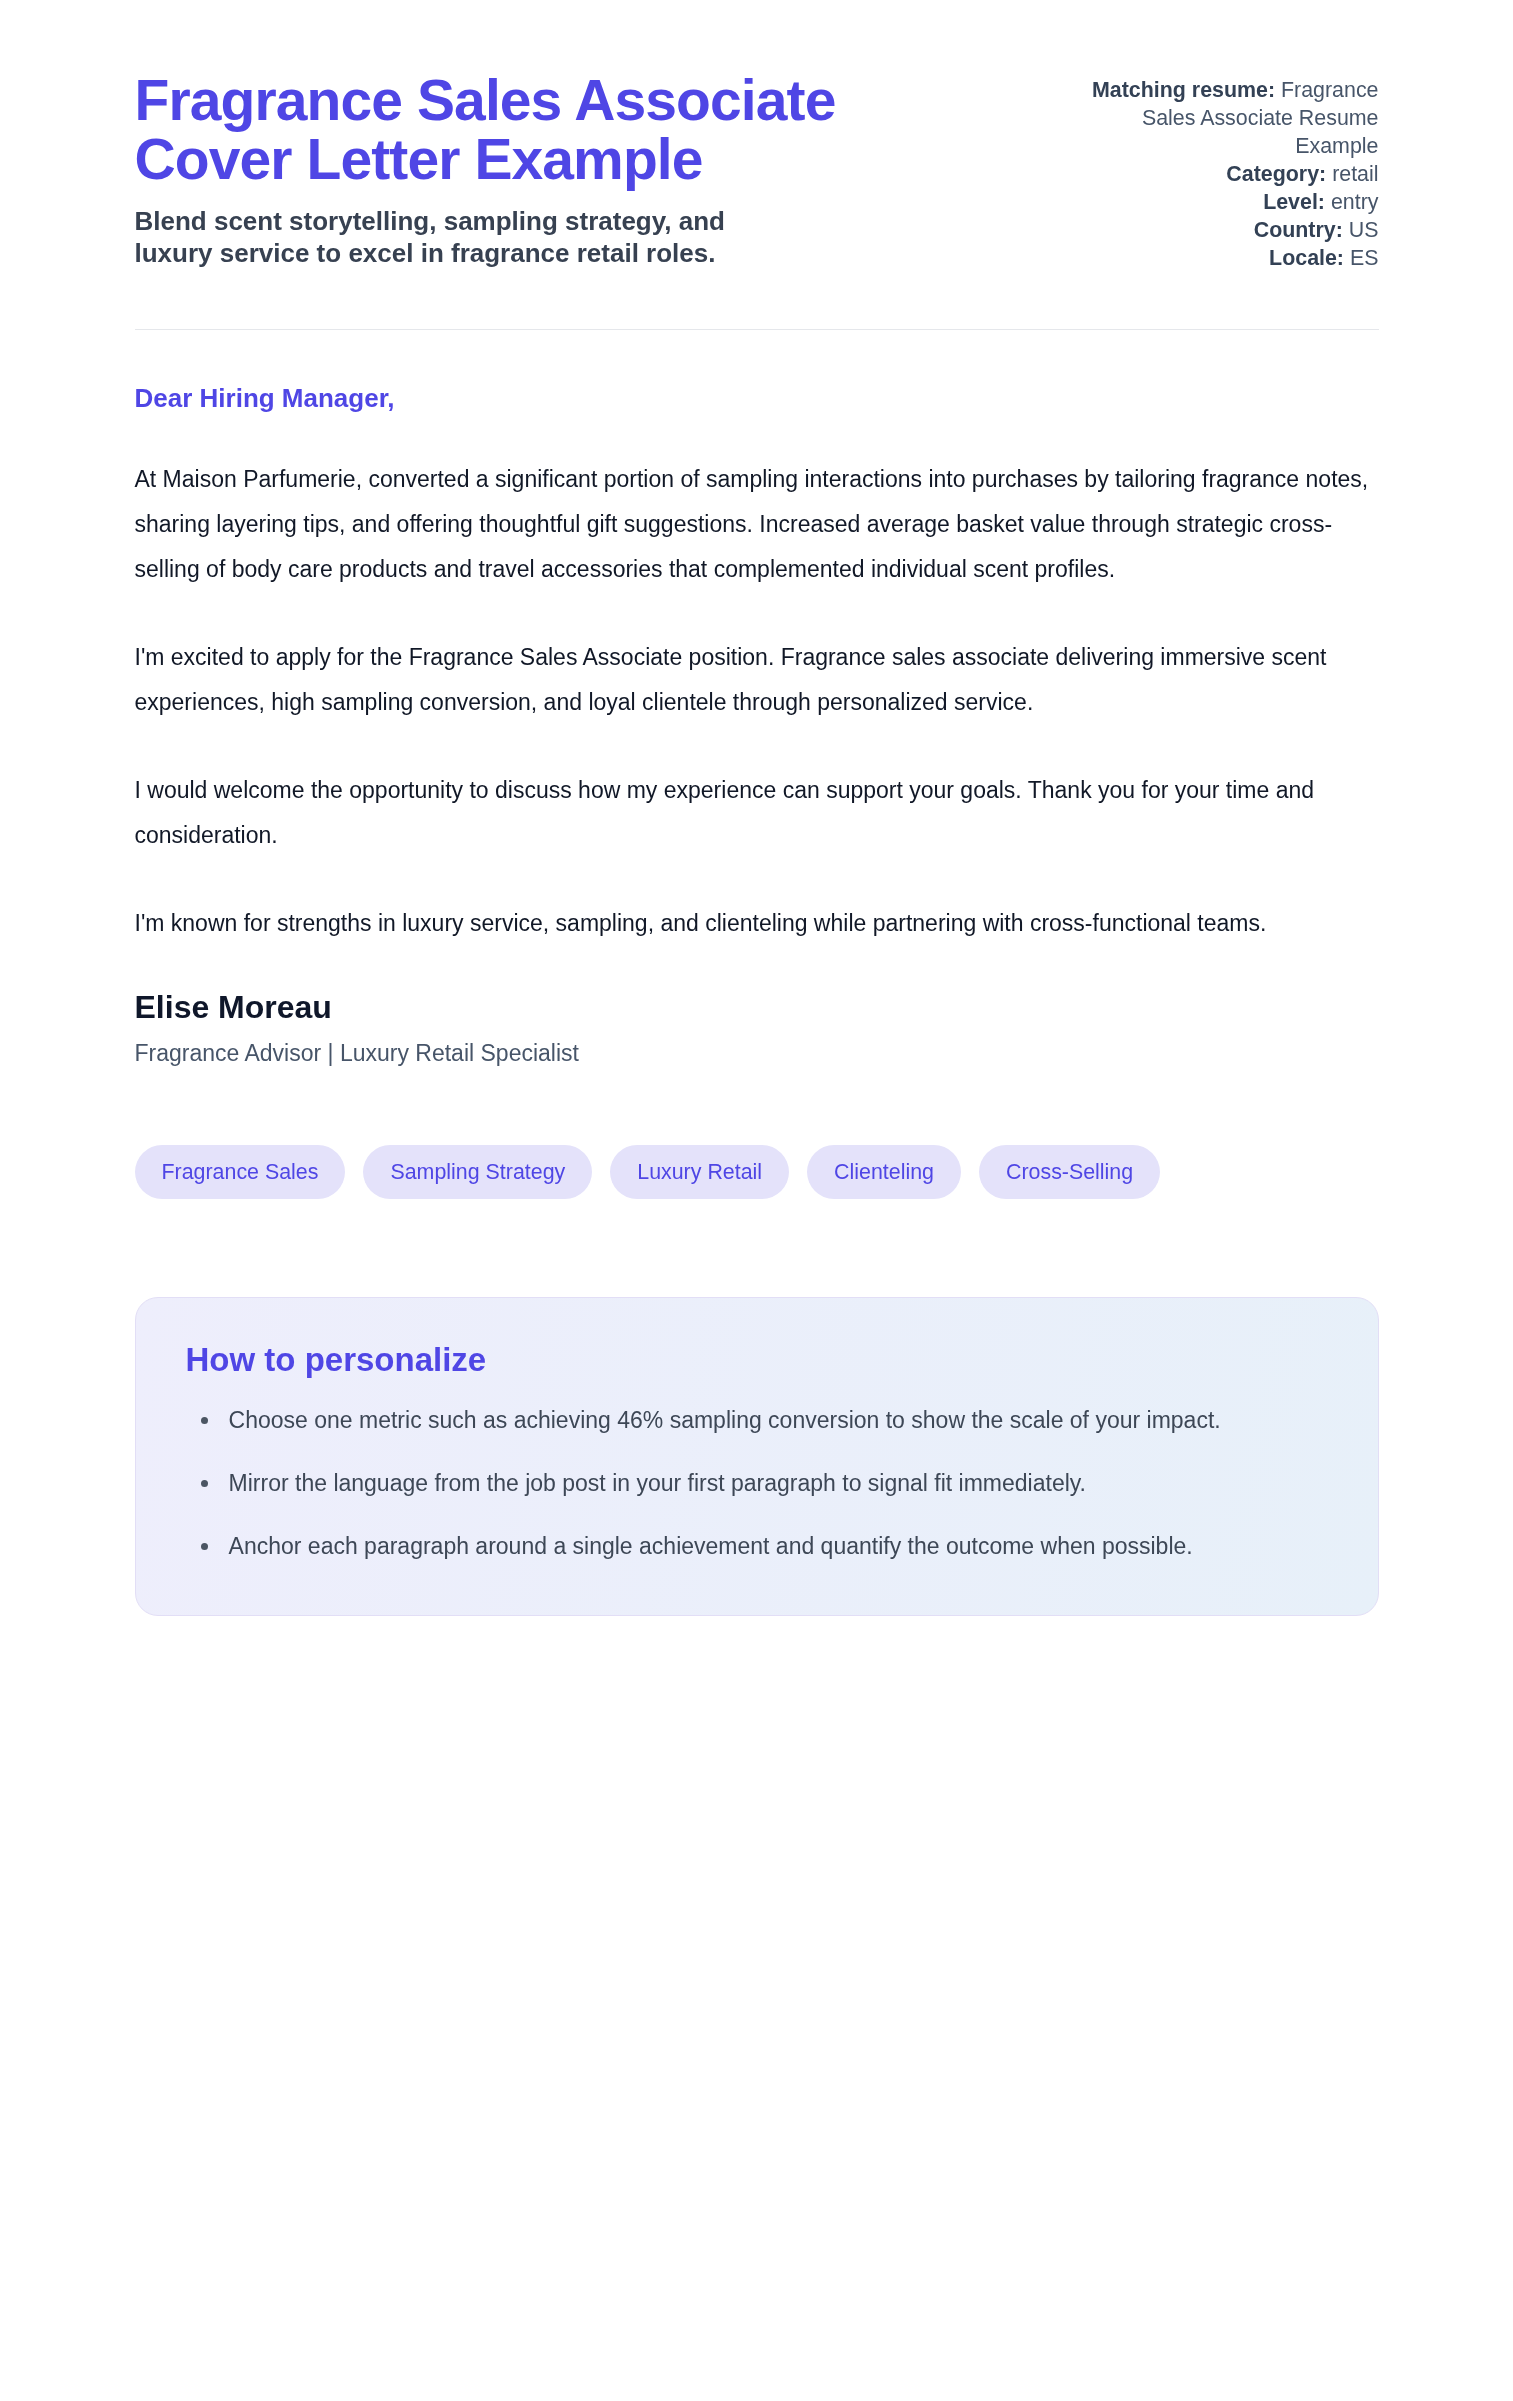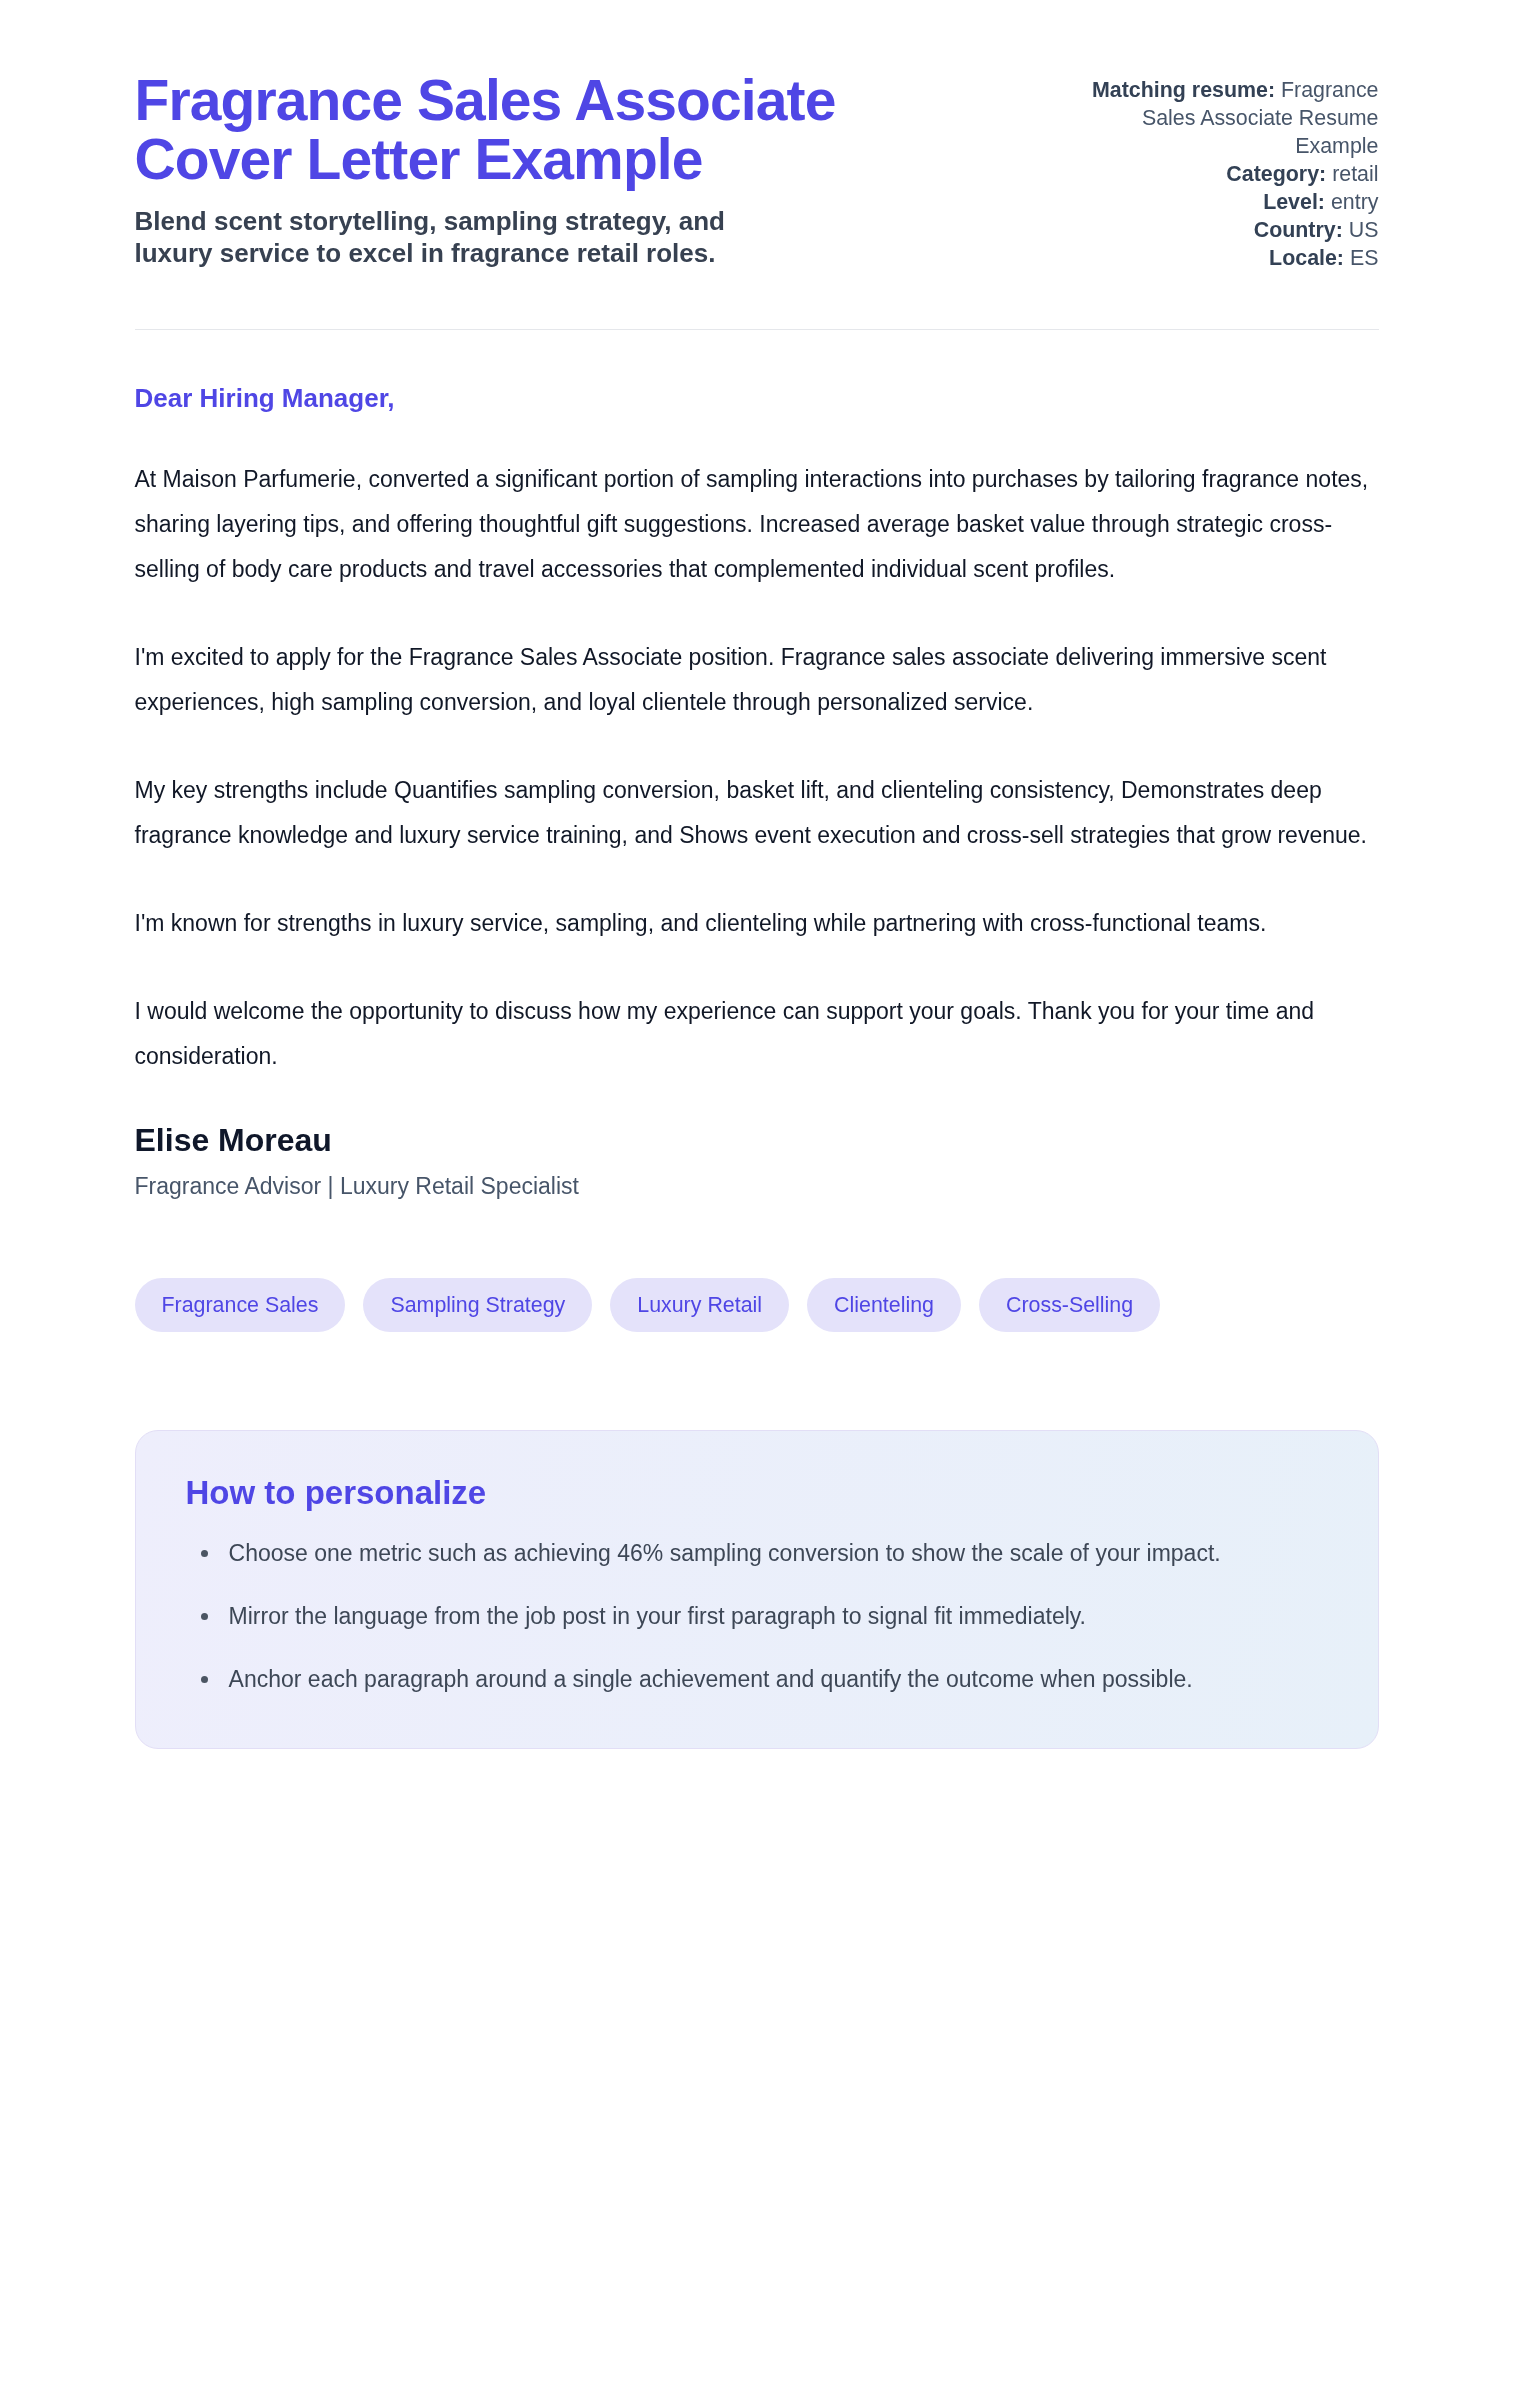--- a/index.html
+++ b/index.html
@@ -164,23 +164,22 @@
     </div>
   </div>
 
   <hr class="divider">
 
   <div class="letter">
     <div class="salutation">Dear Hiring Manager,</div>
 
     <p class="body-paragraph">At Maison Parfumerie, converted a significant portion of sampling interactions into purchases by tailoring fragrance notes, sharing layering tips, and offering thoughtful gift suggestions. Increased average basket value through strategic cross-selling of body care products and travel accessories that complemented individual scent profiles.</p>
     <p class="body-paragraph">I'm excited to apply for the Fragrance Sales Associate position. Fragrance sales associate delivering immersive scent experiences, high sampling conversion, and loyal clientele through personalized service.</p>
-    <p class="body-paragraph">My key strengths include Quantifies sampling conversion, basket lift, and clienteling consistency, Demonstrates deep fragrance knowledge and luxury service training, and Shows event execution and cross-sell strategies that grow revenue.</p>
+    <p class="body-paragraph">I would welcome the opportunity to discuss how my experience can support your goals. Thank you for your time and consideration.</p>
     <p class="body-paragraph">I'm known for strengths in luxury service, sampling, and clienteling while partnering with cross-functional teams.</p>
-    <p class="body-paragraph">I would welcome the opportunity to discuss how my experience can support your goals. Thank you for your time and consideration.</p>
 
     <div class="signature">
       <div class="signature-name">Elise Moreau</div>
       <div class="signature-role">Fragrance Advisor | Luxury Retail Specialist</div>
     </div>
   </div>
 
   <div class="tag-list">
     <span class="tag-pill">Fragrance Sales</span>
     <span class="tag-pill">Sampling Strategy</span>

